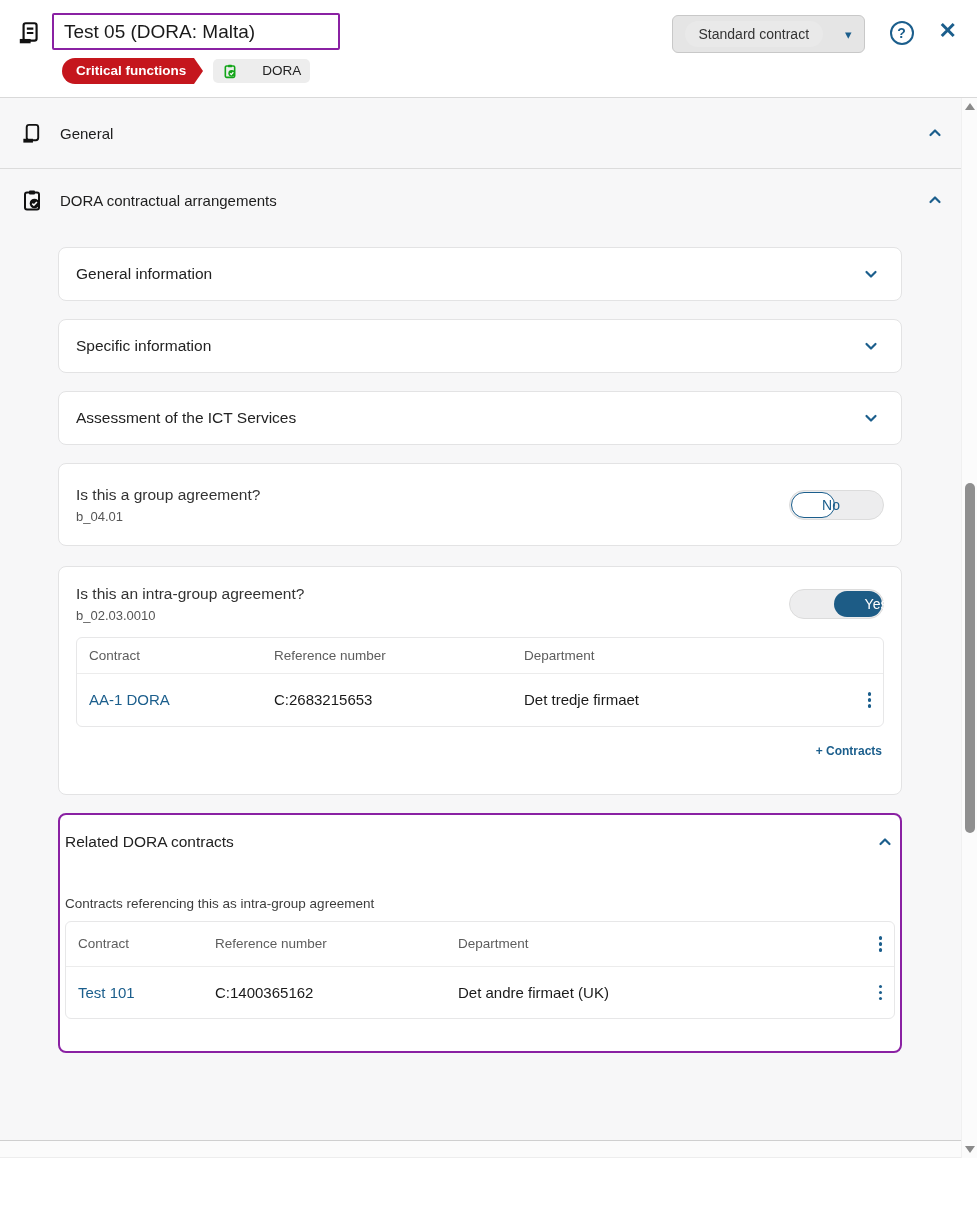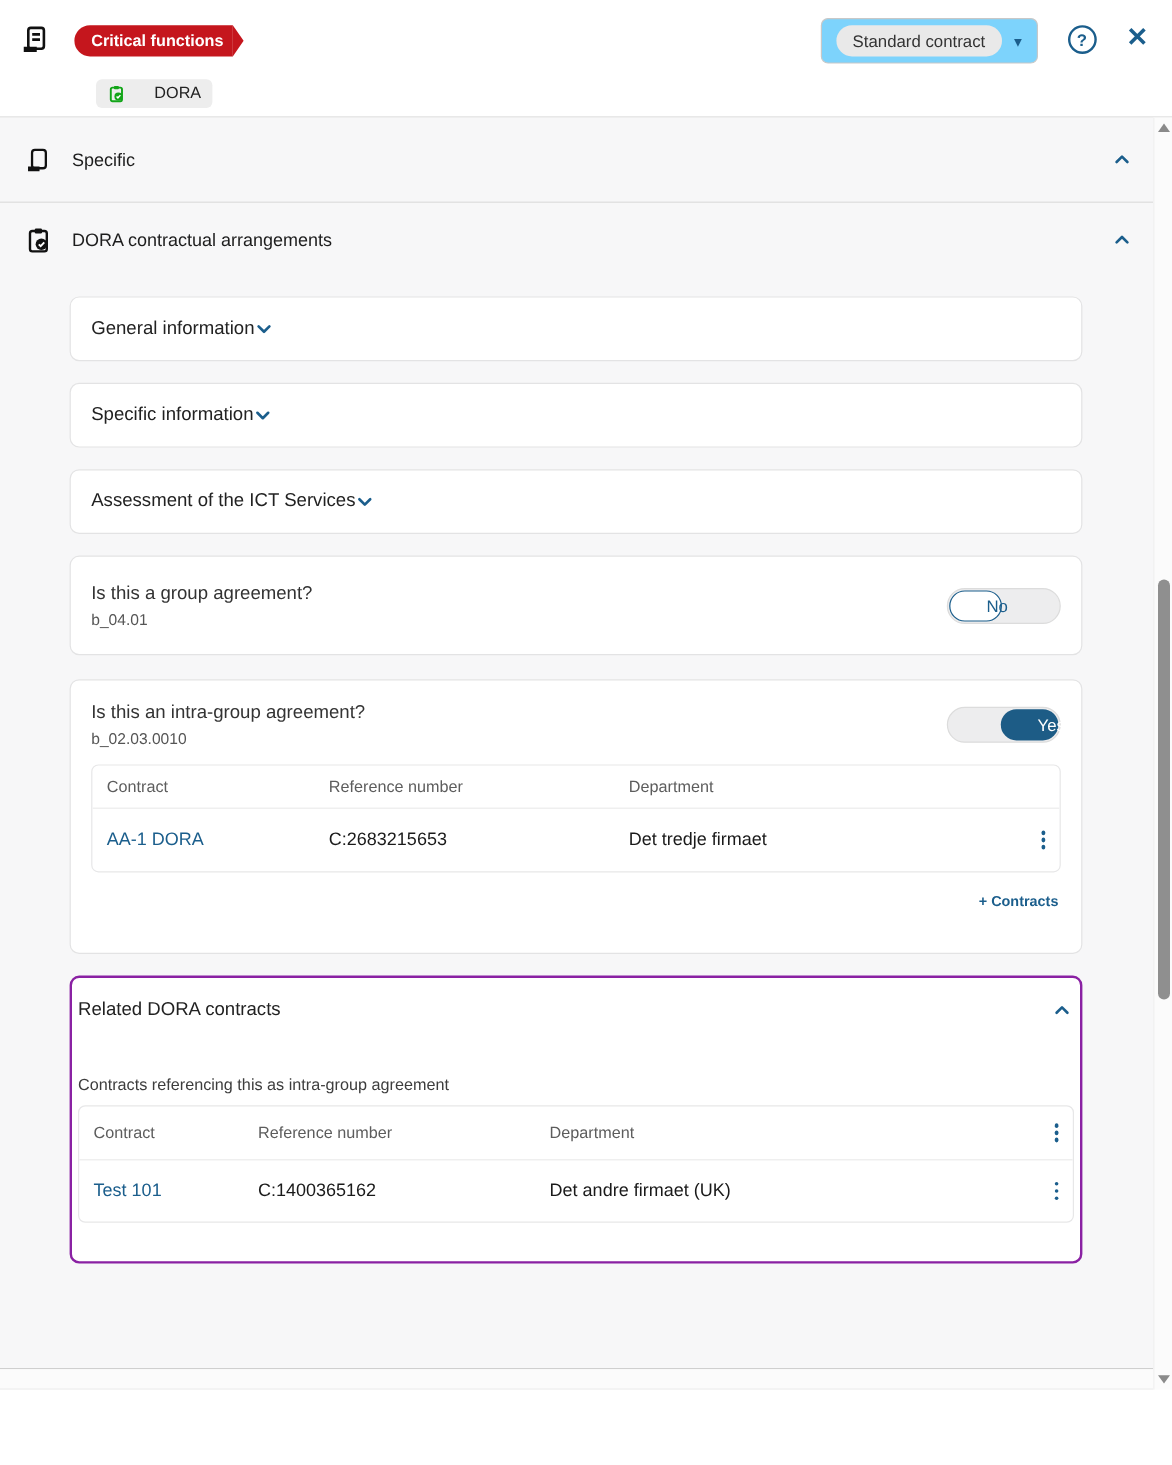--- a/index.html
+++ b/index.html
@@ -17,39 +17,39 @@
     display:flex; justify-content:space-between; align-items:flex-start;
     border-bottom:1px solid #d9d9d9;
   }
   .header-left { display:flex; gap:10px; }
   .doc-icon { margin-top:7px; }
   .title-input {
     width:288px; height:37px; border:2px solid #8a21a3; border-radius:2px;
     font-size:19px; color:#1a1a1a; padding:0 10px; outline:none;
     font-family:"Liberation Sans", sans-serif; background:#fff;
   }
-  .badge-row { display:flex; align-items:center; gap:19px; margin-top:8px; margin-left:10px;flex-direction:column; }
+  .badge-row { display:flex; align-items:center; gap:19px; margin-top:8px; margin-left:10px; }
   .badge-critical {
     position:relative; background:#c5161d; color:#fff; font-weight:bold;
     font-size:13.5px; padding:5px 8px 5px 14px; border-radius:13px 0 0 13px;
     line-height:16px; white-space:nowrap;
   }
   .badge-critical::after {
     content:""; position:absolute; right:-9px; top:0;
     border-top:13px solid transparent; border-bottom:13px solid transparent;
     border-left:9px solid #c5161d;
   }
   .badge-dora {
     display:flex; align-items:center; gap:24px; background:#ededed;
     border-radius:5px; padding:4px 9px; font-size:13.5px; color:#222; line-height:16px;
   }
   .header-right { display:flex; align-items:flex-start; gap:25px; padding-top:2px; }
   .contract-type-select {
-    display:flex; align-items:center; gap:10px; height:38px; padding:0 12px;
-    border:1px solid #c8c8c8; border-radius:6px; cursor:pointer; background:#7dd3fc;
+    display:flex; align-items:center; gap:22px; height:38px; padding:0 12px;
+    border:1px solid #c8c8c8; border-radius:6px; cursor:pointer; background:#e5e5e5;
   }
   .contract-type-select .pill {
     background:#e9e9e9; border-radius:15px; padding:5px 14px;
     font-size:14px; color:#333; white-space:nowrap;
   }
   .caret { color:#1b5e8c; font-size:13px; line-height:1; }
   .help-btn {
     width:24px; height:24px; border:2px solid #1b5e8c; border-radius:50%;
     display:flex; align-items:center; justify-content:center;
     color:#1b5e8c; font-size:14px; font-weight:bold; margin-top:6px; cursor:pointer;
@@ -66,21 +66,21 @@
   .section-row.dora { height:62px; }
   .section-icon { width:28px; display:flex; align-items:center; }
   .section-label { font-size:15px; color:#1d1d1d; margin-left:12px; }
   .spacer { flex:1; }
   .chev-btn { cursor:pointer; display:flex; padding:2px; }
 
   .cards { padding:16px 75px 0 58px; }
   .card { background:#fff; border:1px solid #e3e3e4; border-radius:8px; }
   .card.acc {
     height:54px; margin-bottom:18px; padding:0 22px 0 17px;
-    display:flex; align-items:center; justify-content:flex-start;
+    display:flex; align-items:center; justify-content:space-between;
     font-size:15.5px; color:#222; cursor:pointer;
   }
   .card.qa {
     height:83px; margin-bottom:20px; padding:0 17px;
     display:flex; align-items:center; justify-content:space-between;
   }
   .q-text { font-size:15.5px; color:#333; }
   .q-code { font-size:13px; color:#555; margin-top:5px; }
 
   .toggle {
@@ -145,20 +145,21 @@
   <header>
     <div class="header-left">
       <span class="doc-icon">
         <svg width="26" height="26" viewBox="0 0 24 24">
           <rect x="7" y="3" width="12" height="16" rx="2" fill="none" stroke="#111" stroke-width="2"></rect>
           <path d="M10 8 h6 M10 12 h6" stroke="#111" stroke-width="2"></path>
           <path d="M3.5 17.5 h10 v4 h-10 z" fill="#111"></path>
         </svg>
       </span>
       <div>
+        <input class="title-input" value="Test 05 (DORA: Malta)" style="">
         <div class="badge-row">
           <span class="badge-critical">Critical functions</span>
           <span class="badge-dora">
             <span style="display:flex;">
               <svg width="16" height="16" viewBox="0 0 24 24">
                 <rect x="5" y="4.5" width="14" height="17" rx="2" fill="none" stroke="#12a518" stroke-width="2.4"></rect>
                 <rect x="9" y="2.5" width="6" height="4" rx="1" fill="#12a518"></rect>
                 <circle cx="14.5" cy="15.5" r="5" fill="#12a518"></circle>
                 <path d="M12.2 15.6 l1.7 1.7 3.1-3.4" stroke="#fff" stroke-width="1.8" fill="none"></path>
               </svg>
@@ -182,21 +183,21 @@
 
   <main class="content">
 
     <div class="section-row general">
       <span class="section-icon">
         <svg width="23" height="23" viewBox="0 0 24 24">
           <rect x="7" y="3" width="12" height="16" rx="2.5" fill="none" stroke="#111" stroke-width="2"></rect>
           <path d="M3.5 17.5 h10 v4 h-10 z" fill="#111"></path>
         </svg>
       </span>
-      <span class="section-label">Specific</span>
+      <span class="section-label">General</span>
       <span class="spacer"></span>
       <span class="chev-btn">
         <svg width="16" height="16" viewBox="0 0 16 16">
           <polyline points="3.5,10 8,5.5 12.5,10" fill="none" stroke="#1b5e8c" stroke-width="2.2" stroke-linecap="round" stroke-linejoin="round"></polyline>
         </svg>
       </span>
     </div>
 
     <div class="section-row dora">
       <span class="section-icon">

